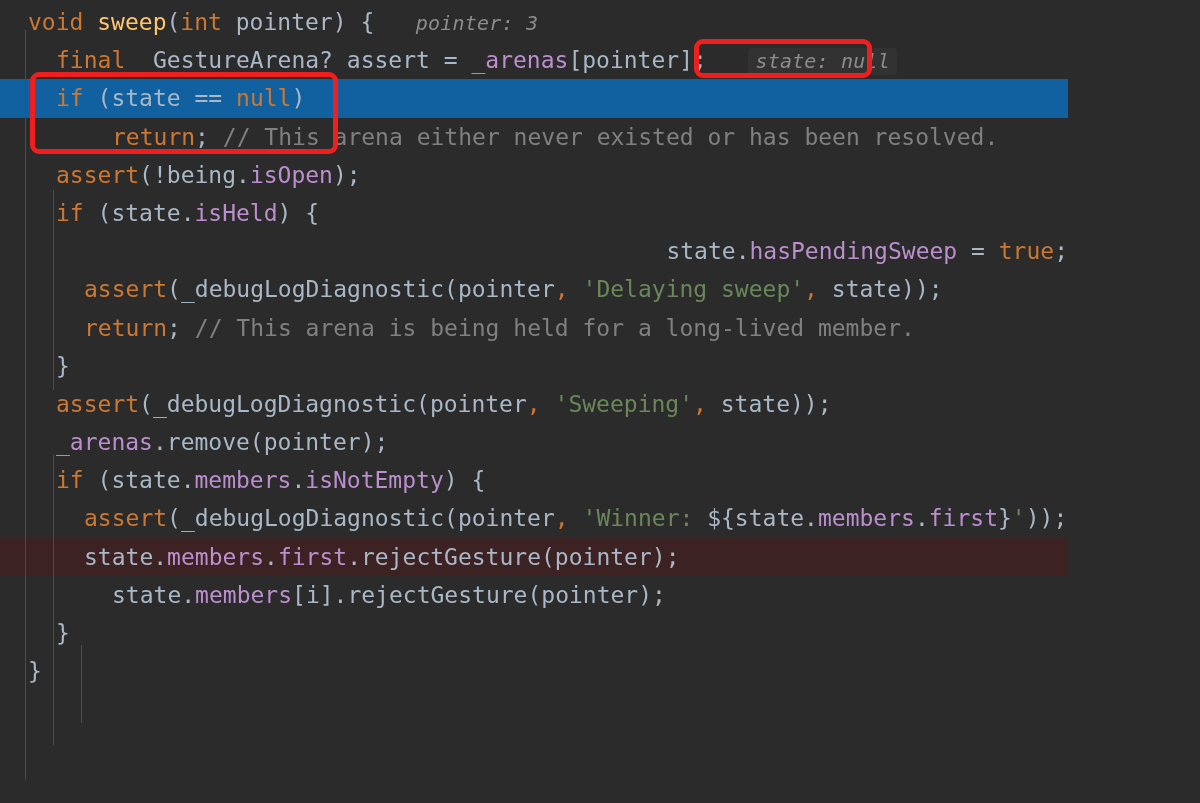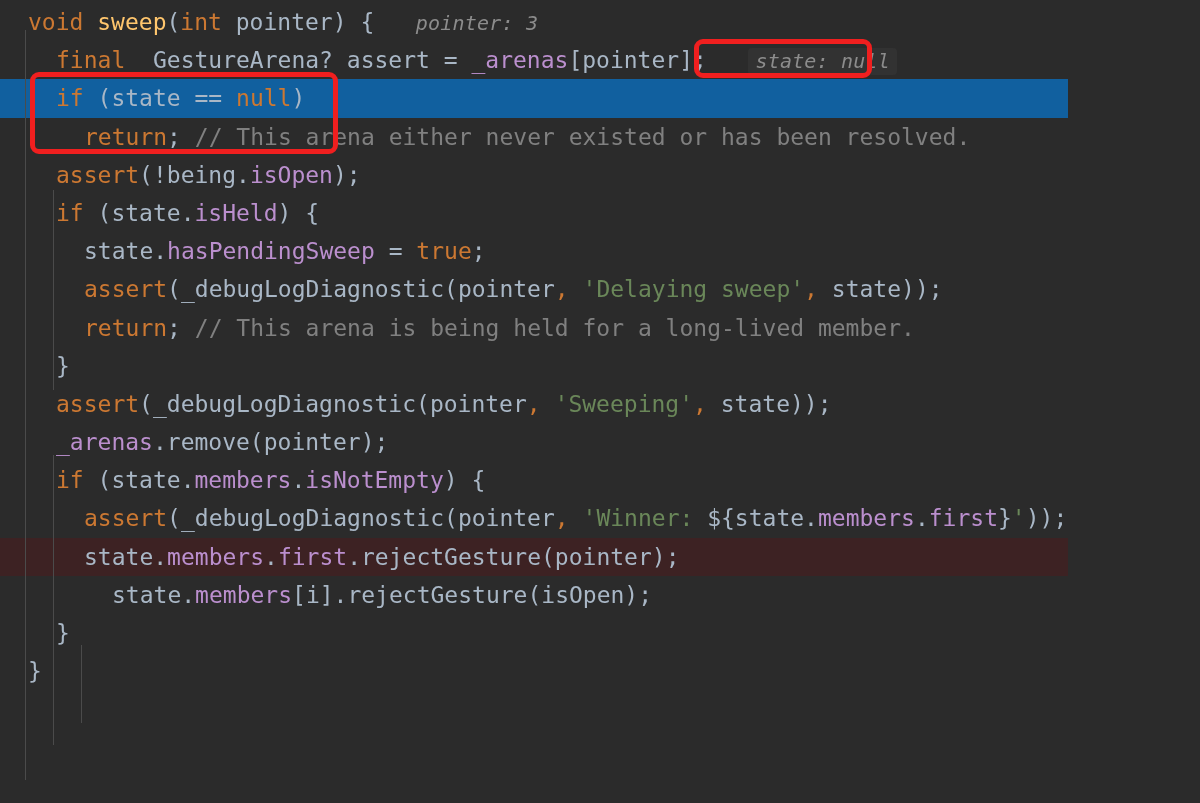--- a/index.html
+++ b/index.html
@@ -93,33 +93,33 @@
   }
 </style>
 </head>
 <body>
 
 <div id="editor">
   <div class="code-layer" id="code-layer">
       <div class="line" style="padding-left: 28px;"><span class="kw">void</span><span class="pl"> </span><span class="fn">sweep</span><span class="pl">(</span><span class="kw">int</span><span class="pl"> pointer) {</span><span>   </span><span class="hint plain">pointer: 3</span></div>
       <div class="line" style="padding-left: 56px;"><span class="kw">final</span><span class="pl"> _GestureArena? assert = </span><span class="prop">_arenas</span><span class="pl">[pointer];</span><span>   </span><span class="hint">state: null</span></div>
       <div class="line hl-blue" style="padding-left: 56px;"><span class="kw">if</span><span class="pl"> (state == </span><span class="kw">null</span><span class="pl">)</span></div>
-      <div class="line" style="padding-left: 84px;"><span class="kw">return</span><span class="pl">; </span><span class="cmt">// This arena either never existed or has been resolved.</span></div>
+      <div class="line" style="padding-left: 112px;"><span class="kw">return</span><span class="pl">; </span><span class="cmt">// This arena either never existed or has been resolved.</span></div>
       <div class="line" style="padding-left: 56px;"><span class="kw">assert</span><span class="pl">(!being.</span><span class="prop">isOpen</span><span class="pl">);</span></div>
       <div class="line" style="padding-left: 56px;"><span class="kw">if</span><span class="pl"> (state.</span><span class="prop">isHeld</span><span class="pl">) {</span></div>
-      <div class="line" style="padding-left: 84px;"><span class="pl">state.</span><span class="prop">hasPendingSweep</span><span class="pl"> = </span><span class="kw">true</span><span class="pl">;</span></div>
+      <div class="line" style="padding-left: 84px; text-align: right;"><span class="pl">state.</span><span class="prop">hasPendingSweep</span><span class="pl"> = </span><span class="kw">true</span><span class="pl">;</span></div>
       <div class="line" style="padding-left: 84px;"><span class="kw">assert</span><span class="pl">(_debugLogDiagnostic(pointer</span><span class="kw">,</span><span class="pl"> </span><span class="str">'Delaying sweep'</span><span class="kw">,</span><span class="pl"> state));</span></div>
       <div class="line" style="padding-left: 84px;"><span class="kw">return</span><span class="pl">; </span><span class="cmt">// This arena is being held for a long-lived member.</span></div>
       <div class="line" style="padding-left: 56px;"><span class="pl">}</span></div>
       <div class="line" style="padding-left: 56px;"><span class="kw">assert</span><span class="pl">(_debugLogDiagnostic(pointer</span><span class="kw">,</span><span class="pl"> </span><span class="str">'Sweeping'</span><span class="kw">,</span><span class="pl"> state));</span></div>
       <div class="line" style="padding-left: 56px;"><span class="prop">_arenas</span><span class="pl">.remove(pointer);</span></div>
       <div class="line" style="padding-left: 56px;"><span class="kw">if</span><span class="pl"> (state.</span><span class="prop">members</span><span class="pl">.</span><span class="prop">isNotEmpty</span><span class="pl">) {</span></div>
       <div class="line" style="padding-left: 84px;"><span class="kw">assert</span><span class="pl">(_debugLogDiagnostic(pointer</span><span class="kw">,</span><span class="pl"> </span><span class="str">'Winner: </span><span class="pl">${state.</span><span class="prop">members</span><span class="pl">.</span><span class="prop">first</span><span class="pl">}</span><span class="str">'</span><span class="pl">));</span></div>
       <div class="line hl-red" style="padding-left: 84px;"><span class="pl">state.</span><span class="prop">members</span><span class="pl">.</span><span class="prop">first</span><span class="pl">.rejectGesture(pointer);</span></div>
-      <div class="line" style="padding-left: 112px;"><span class="pl">state.</span><span class="prop">members</span><span class="pl">[i].rejectGesture(isOpen);</span></div>
+      <div class="line" style="padding-left: 112px;"><span class="pl">state.</span><span class="prop">members</span><span class="pl">[i].rejectGesture(pointer);</span></div>
       <div class="line" style="padding-left: 56px;"><span class="pl">}</span></div>
       <div class="line" style="padding-left: 28px;"><span class="pl">}</span></div>
     </div>
   <div class="ruler" id="ruler" style="left: 1080px;"></div>
   <div id="guides">
       <div class="indent-guide" style="left: 25px; top: 30px; height: 750px;"></div>
       <div class="indent-guide" style="left: 53px; top: 190px; height: 200px;"></div>
       <div class="indent-guide" style="left: 53px; top: 455px; height: 290px;"></div>
       <div class="indent-guide" style="left: 81px; top: 645px; height: 78px;"></div>
     </div>

